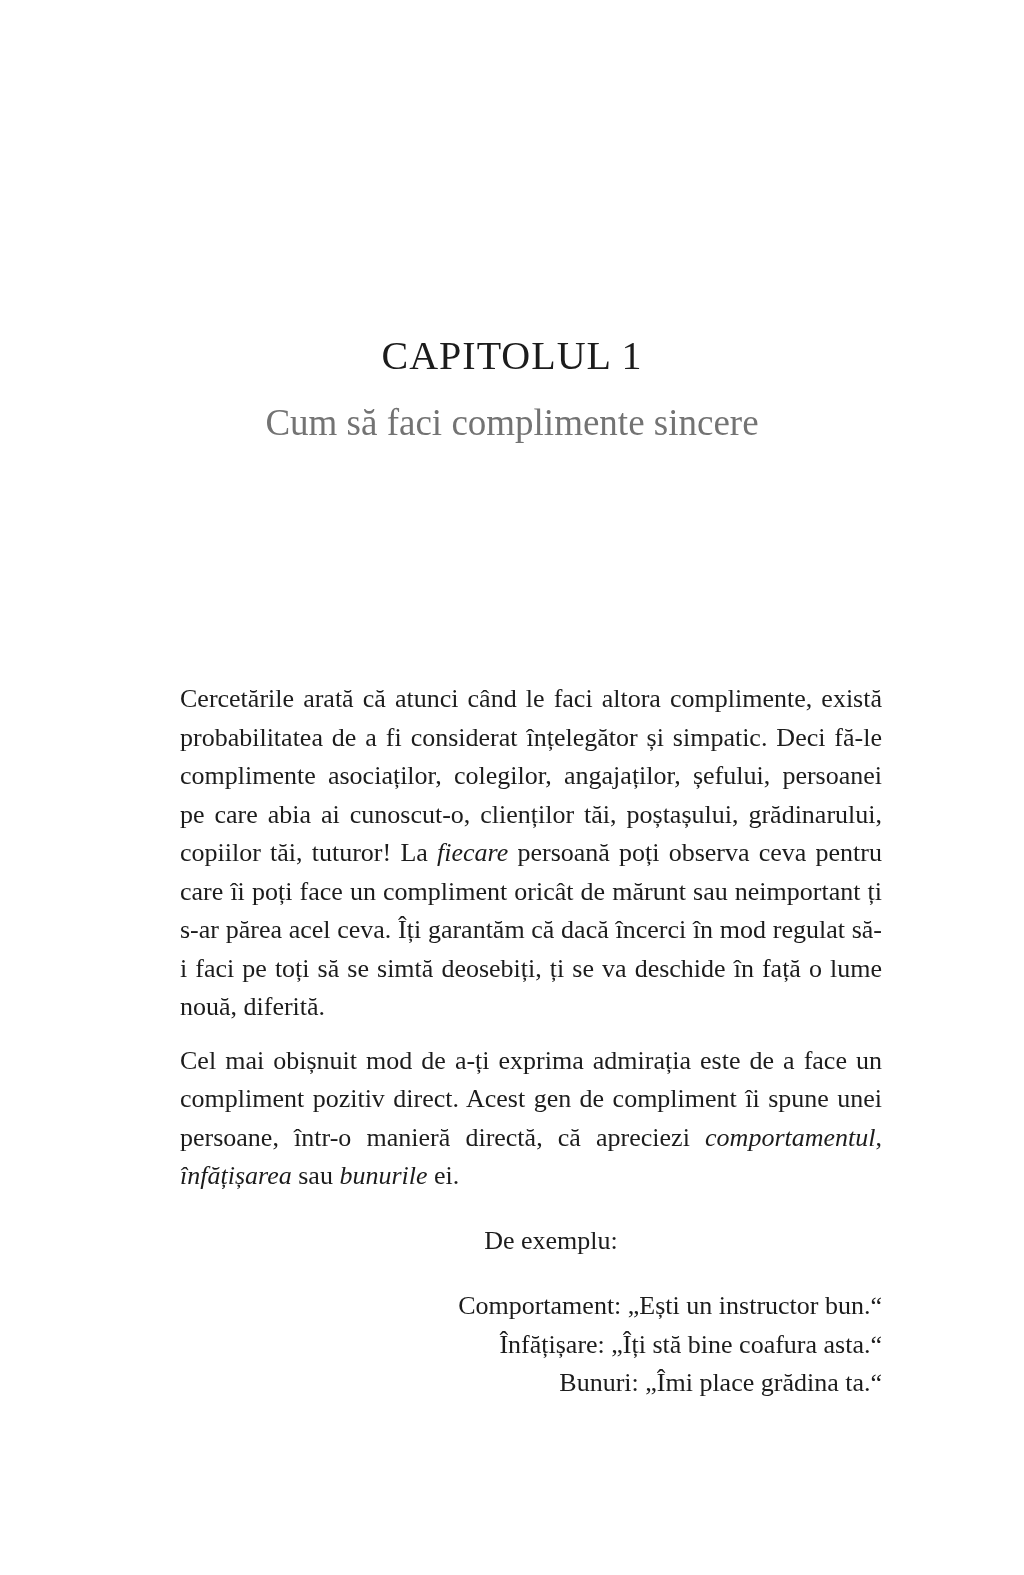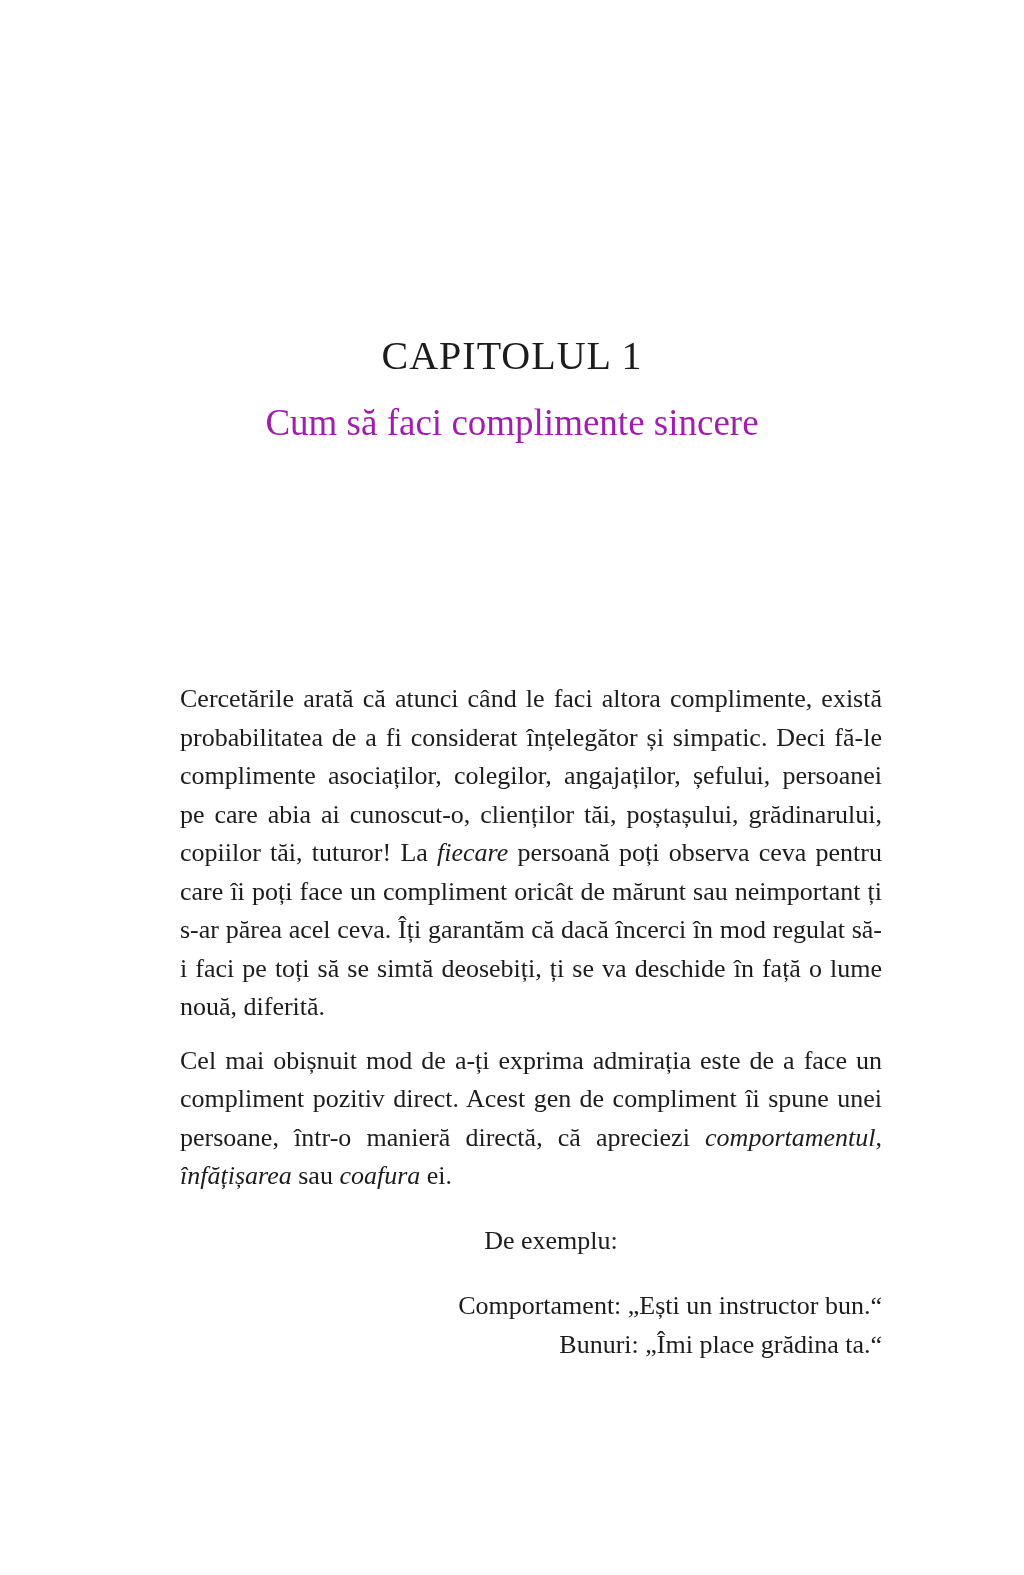--- a/index.html
+++ b/index.html
@@ -32,21 +32,21 @@
     font-size: 40px;
     font-weight: 400;
     letter-spacing: 1px;
     color: #1c1c1c;
   }
 
   .chapter-subtitle {
     margin-top: 22px;
     font-size: 37px;
     font-weight: 400;
-    color: #a21caf;
+    color: #737373;
   }
 
   .body-text {
     width: 702px;
     margin-left: 180px;
     margin-top: 236px;
     font-size: 26px;
     line-height: 38.5px;
     text-align: justify;
     color: #1c1c1c;
@@ -83,24 +83,25 @@
 
   <header class="chapter-header">
     <h1 class="chapter-title">CAPITOLUL 1</h1>
     <h2 class="chapter-subtitle">Cum să faci complimente sincere</h2>
   </header>
 
   <main class="body-text">
 
     <p class="para"><span>Cercetările arată că atunci când le faci altora complimente, există probabilitatea de a fi considerat înțelegător și simpatic. Deci fă-le complimente asociaților, colegilor, angajaților, șefului, persoanei pe care abia ai cunoscut-o, clienților tăi, poștașului, grădinarului, copiilor tăi, tuturor! La </span><em>fiecare</em><span> persoană poți observa ceva pentru care îi poți face un compliment oricât de mărunt sau neimportant ți s-ar părea acel ceva. Îți garantăm că dacă încerci în mod regulat să-i faci pe toți să se simtă deosebiți, ți se va deschide în față o lume nouă, diferită.</span></p>
 
-    <p class="para"><span>Cel mai obișnuit mod de a-ți exprima admirația este de a face un compliment pozitiv direct. Acest gen de compliment îi spune unei persoane, într-o manieră directă, că apreciezi </span><em>comportamentul</em><span>, </span><em>înfățișarea</em><span> sau </span><em>coafura</em><span> ei.</span></p>
+    <p class="para"><span>Cel mai obișnuit mod de a-ți exprima admirația este de a face un compliment pozitiv direct. Acest gen de compliment îi spune unei persoane, într-o manieră directă, că apreciezi </span><em>comportamentul</em><span>, </span><em>înfățișarea</em><span> sau </span><em>bunurile</em><span> ei.</span></p>
 
     <p class="example-intro">De exemplu:</p>
 
     <div class="example-block">
       <div class="example-line">Comportament: „Ești un instructor bun.“</div>
+      <div class="example-line">Înfățișare: „Îți stă bine coafura asta.“</div>
       <div class="example-line">Bunuri: „Îmi place grădina ta.“</div>
     </div>
 
   </main>
 
 </div>
 
 </body></html>

